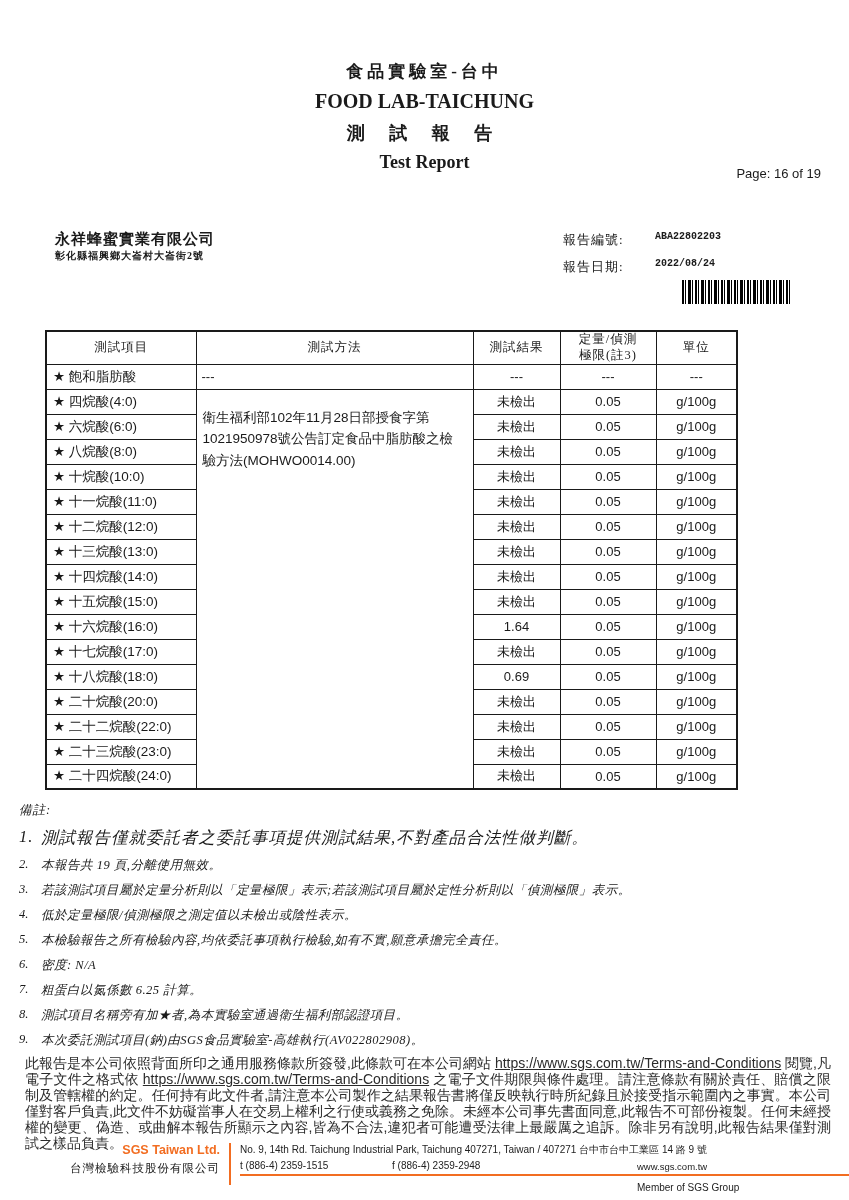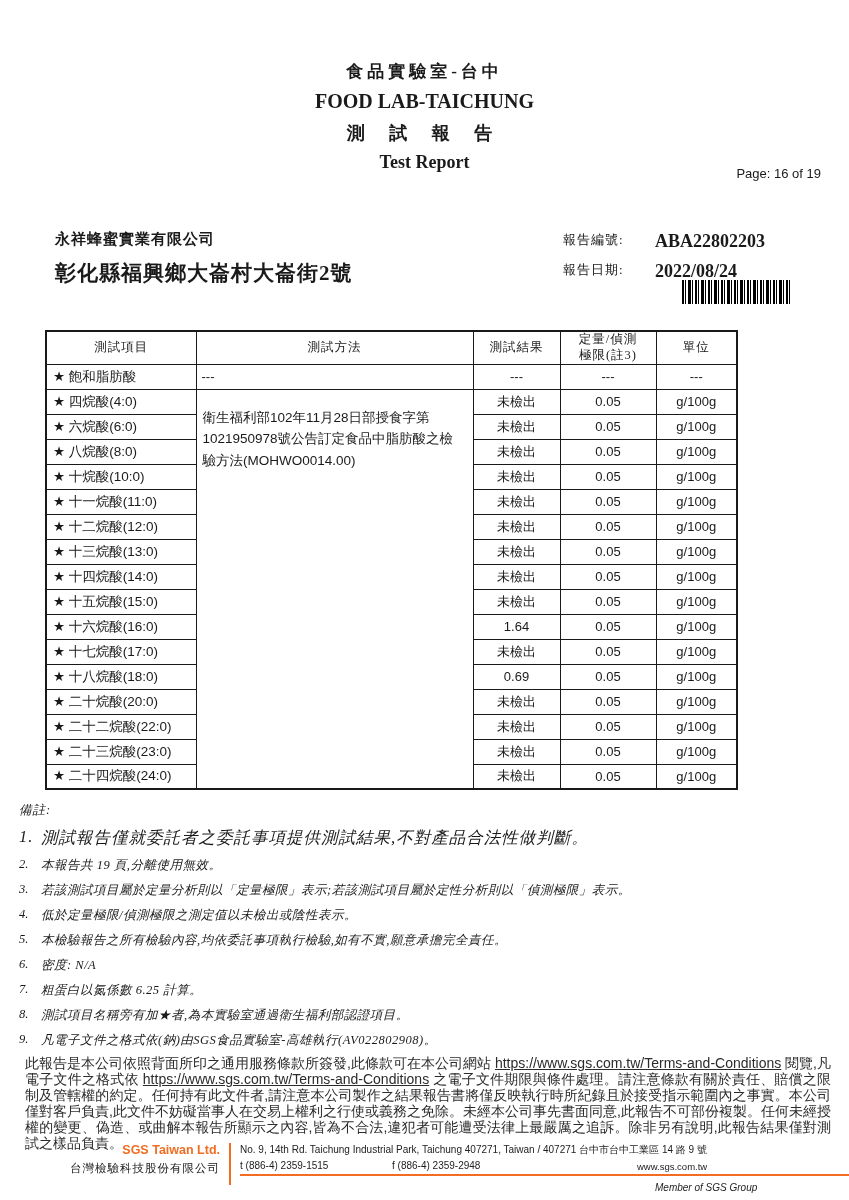--- a/index.html
+++ b/index.html
@@ -18,26 +18,26 @@
   .title-zh { font-size:17px; font-weight:600; letter-spacing:4px; }
   .title-en { font-size:20px; font-weight:bold; margin-top:7px; }
   .report-zh { font-size:18px; font-weight:bold; letter-spacing:10px; margin-top:8px; }
   .report-en { font-size:18px; font-weight:bold; margin-top:7px; }
 
   .page-label { position:absolute; right:28px; top:166px; font-family:"Liberation Sans","DejaVu Sans",sans-serif; font-size:13px; }
 
   
   .client { position:absolute; left:55px; top:230px; }
   .client-name { font-size:15px; font-weight:600; letter-spacing:1px; }
-  .client-addr { font-size:21px; font-weight:600; letter-spacing:1px; margin-top:10px; }
+  .client-addr { font-size:10px; font-weight:600; letter-spacing:1px; }
 
   .rinfo { position:absolute; left:563px; top:231px; }
   .rinfo-row { display:flex; margin-bottom:9px; }
   .rinfo-label { width:92px; font-size:13px; letter-spacing:1px; }
-  .rinfo-value { font-family:Liberation Serif, serif; font-size:18px; font-weight:bold;text-align:right; }
+  .rinfo-value { font-family:Liberation Mono, monospace; font-size:10px; font-weight:bold;text-align:right; }
 
   .barcode { position:absolute; left:682px; top:280px; width:110px; height:24px;
     background:repeating-linear-gradient(90deg,#000 0,#000 2px,#fff 2px,#fff 3px,#000 3px,#000 4px,#fff 4px,#fff 6px,#000 6px,#000 9px,#fff 9px,#fff 10px,#000 10px,#000 11px,#fff 11px,#fff 13px); }
 
   
   .rtable { position:absolute; left:45px; top:330px; border-collapse:collapse;
             font-family:"Liberation Sans","DejaVu Sans",sans-serif; table-layout:fixed; }
   .rtable col.c1{width:150px} .rtable col.c2{width:277px} .rtable col.c3{width:87px}
   .rtable col.c4{width:96px}  .rtable col.c5{width:81px}
   .rtable th, .rtable td { border:1px solid #1a1a1a; }
@@ -68,21 +68,21 @@
   .footer { position:absolute; left:0; top:1141px; width:849px; height:55px;padding-left:36px; }
   .f-company { position:absolute; left:0; top:2px; width:220px; text-align:right; }
   .f-company-en { color:#f26d21; font-family:"Liberation Sans","DejaVu Sans",sans-serif; font-size:12.5px; font-weight:bold; }
   .f-company-zh { font-size:11.5px; letter-spacing:1px; margin-top:4px; }
   .f-vline { position:absolute; left:229px; top:2px; width:2px; height:42px; background:#f26d21; }
   .f-addr { position:absolute; left:240px; top:2px; font-family:"Liberation Sans","DejaVu Sans",sans-serif; font-size:10px; color:#222; }
   .f-tel { position:absolute; left:240px; top:19px; font-family:"Liberation Sans","DejaVu Sans",sans-serif; font-size:10px; color:#222; }
   .f-fax { position:absolute; left:392px; top:19px; font-family:"Liberation Sans","DejaVu Sans",sans-serif; font-size:10px; color:#222; }
   .f-web { position:absolute; left:637px; top:20px; font-family:"Liberation Sans","DejaVu Sans",sans-serif; font-size:9.5px; color:#222; }
   .f-hline { position:absolute; left:240px; top:33px; width:609px; height:2px; background:#f26d21; }
-  .f-member { position:absolute; left:655px; top:41px; font-family:"Liberation Sans","DejaVu Sans",sans-serif; font-size:10px; color:#222;font-style:italic; }
+  .f-member { position:absolute; left:637px; top:41px; font-family:"Liberation Sans","DejaVu Sans",sans-serif; font-size:10px; color:#222; }
 </style>
 </head>
 <body>
 
 <div class="page">
 
 
   <div class="title-block">
     <div class="title-zh">食品實驗室-台中</div>
     <div class="title-en">FOOD LAB-TAICHUNG</div>
@@ -265,21 +265,21 @@
     <div class="note-row">
       <div class="note-num">7.</div>
       <div class="note-text">粗蛋白以氮係數 6.25 計算。</div>
     </div>
     <div class="note-row">
       <div class="note-num">8.</div>
       <div class="note-text">測試項目名稱旁有加★者,為本實驗室通過衛生福利部認證項目。</div>
     </div>
     <div class="note-row">
       <div class="note-num">9.</div>
-      <div class="note-text">凡電子文件之格式依(鈉)由SGS食品實驗室-高雄執行(AV022802908)。</div>
+      <div class="note-text">本次委託測試項目(鈉)由SGS食品實驗室-高雄執行(AV022802908)。</div>
     </div>
 
   </div>
 
   <div class="legal"><span>此報告是本公司依照背面所印之通用服務條款所簽發,此條款可在本公司網站 </span><a class="link">https://www.sgs.com.tw/Terms-and-Conditions</a><span> 閱覽,凡電子文件之格式依 </span><a class="link">https://www.sgs.com.tw/Terms-and-Conditions</a><span> 之電子文件期限與條件處理。請注意條款有關於責任、賠償之限制及管轄權的約定。任何持有此文件者,請注意本公司製作之結果報告書將僅反映執行時所紀錄且於接受指示範圍內之事實。本公司僅對客戶負責,此文件不妨礙當事人在交易上權利之行使或義務之免除。未經本公司事先書面同意,此報告不可部份複製。任何未經授權的變更、偽造、或曲解本報告所顯示之內容,皆為不合法,違犯者可能遭受法律上最嚴厲之追訴。除非另有說明,此報告結果僅對測試之樣品負責。</span></div>
 
   <div class="footer">
     <div class="f-company">
       <div class="f-company-en">SGS Taiwan Ltd.</div>
       <div class="f-company-zh">台灣檢驗科技股份有限公司</div>

